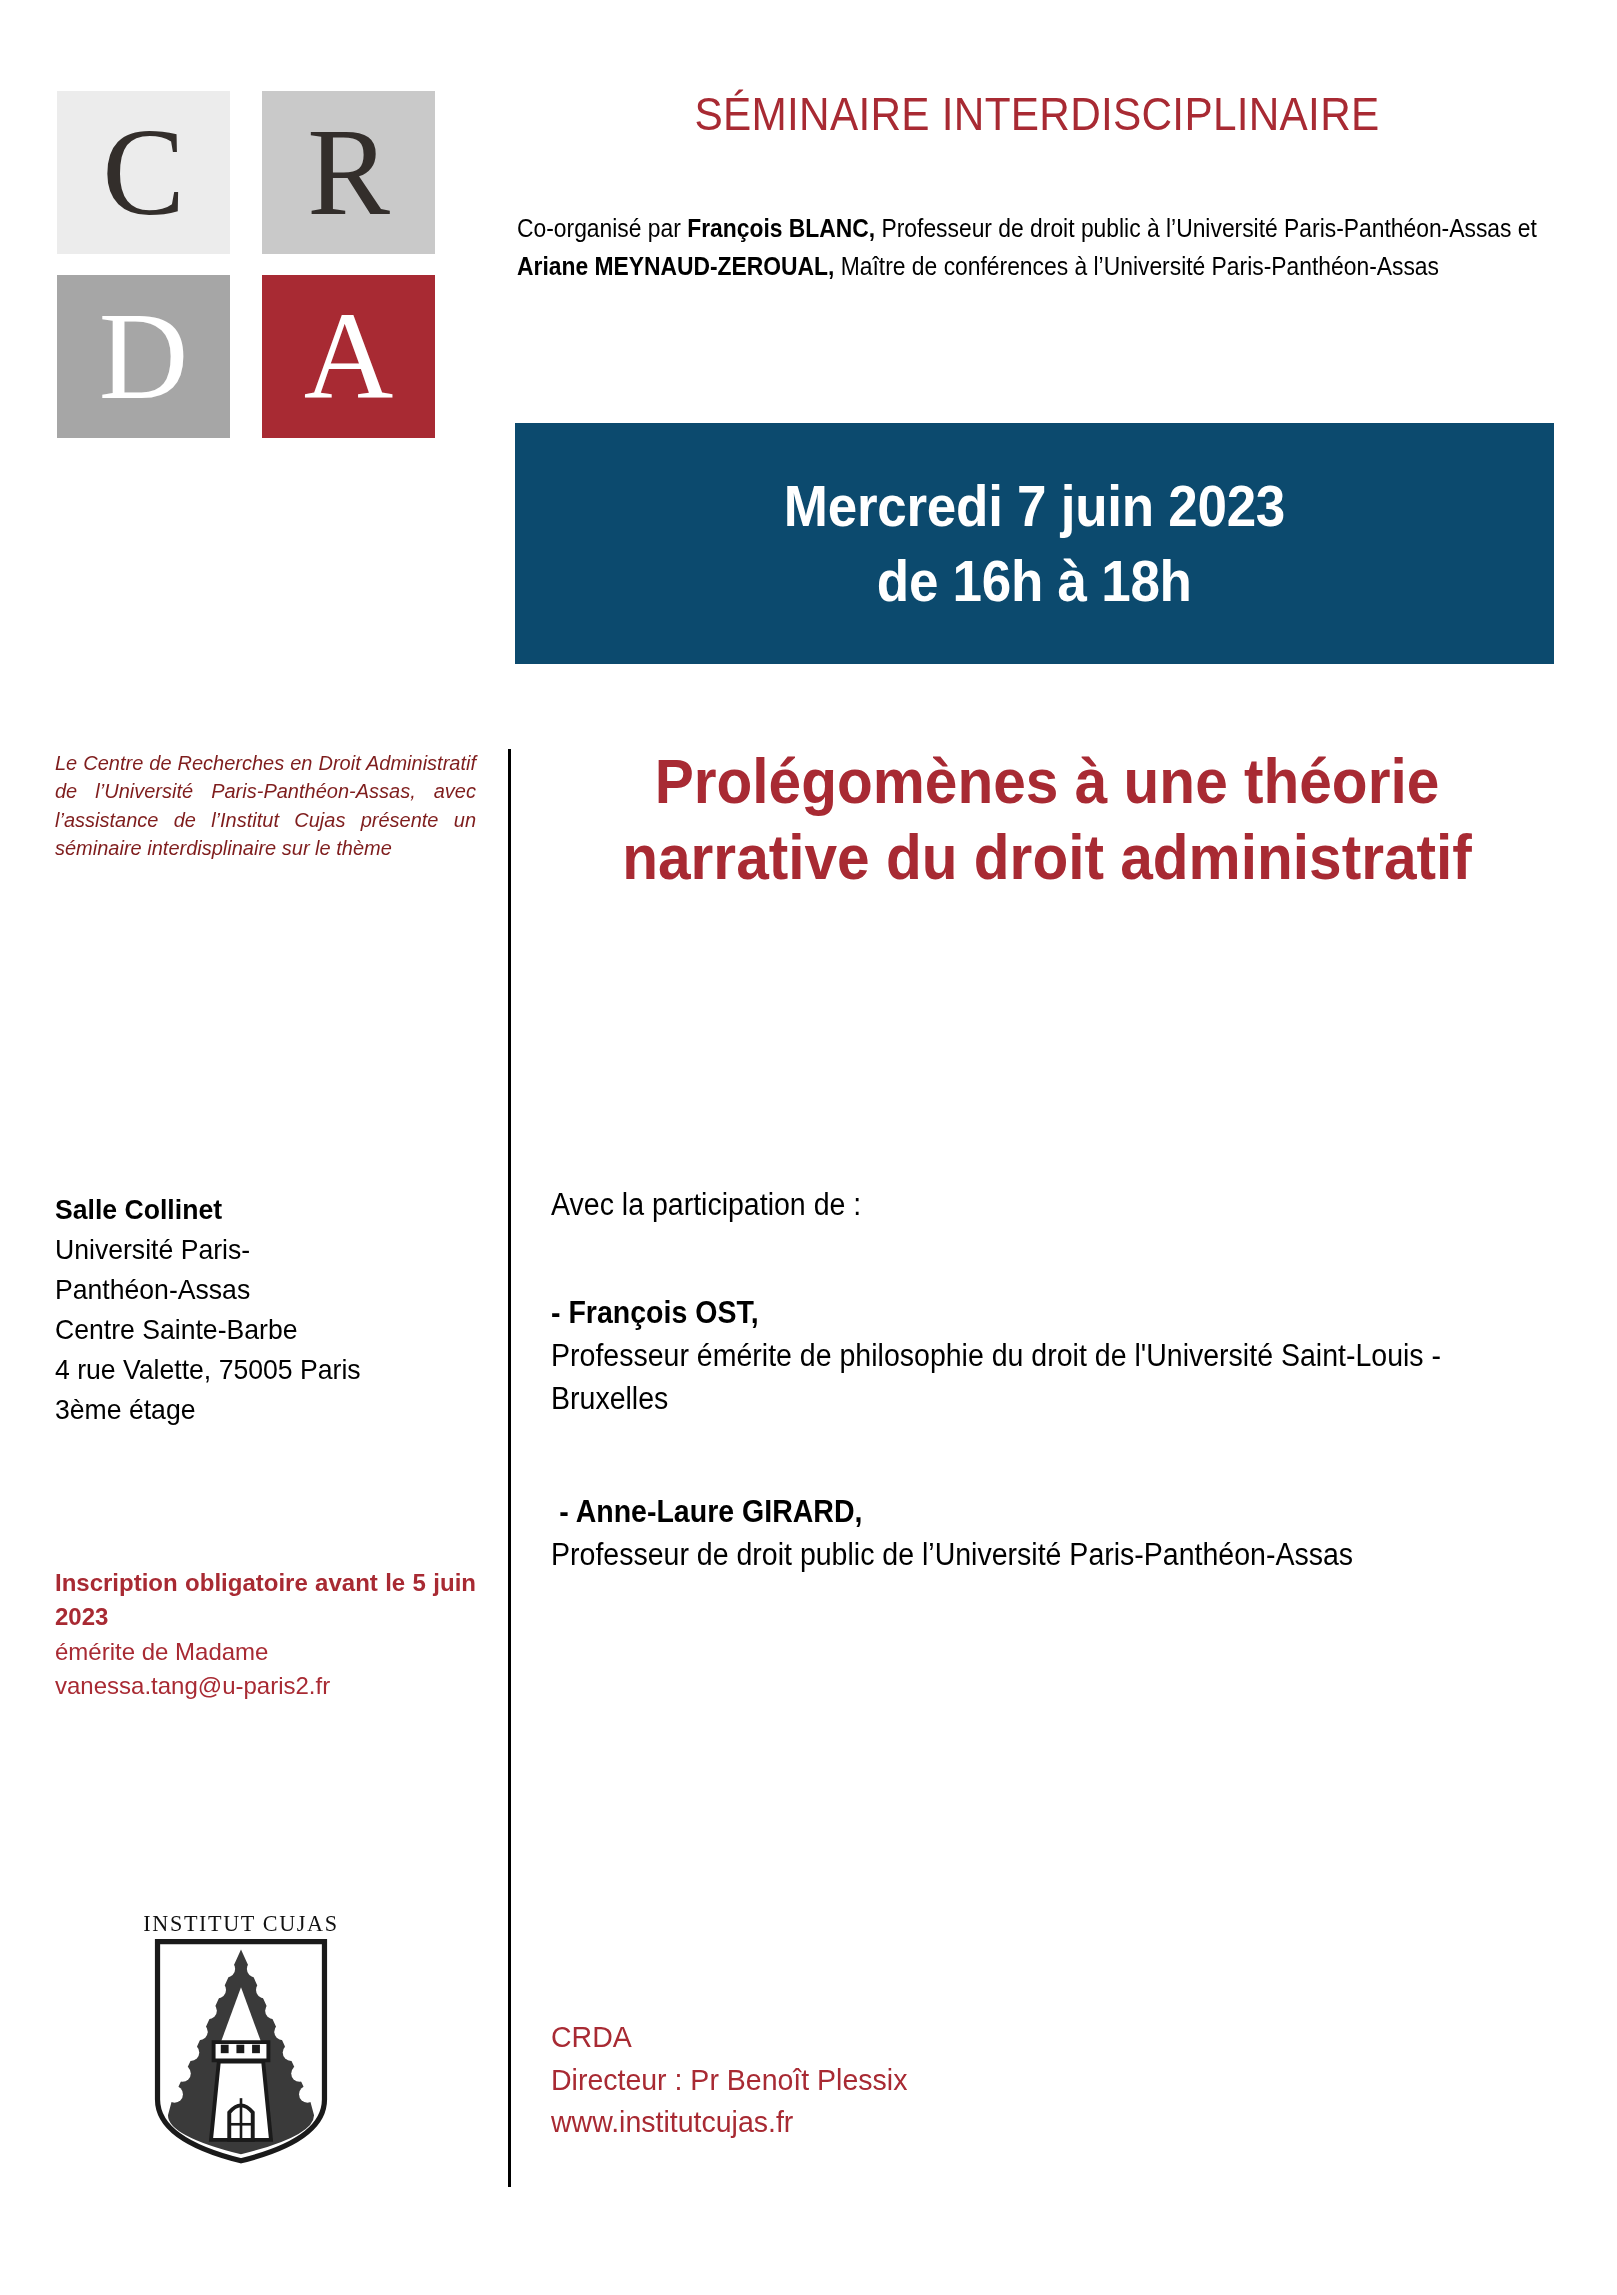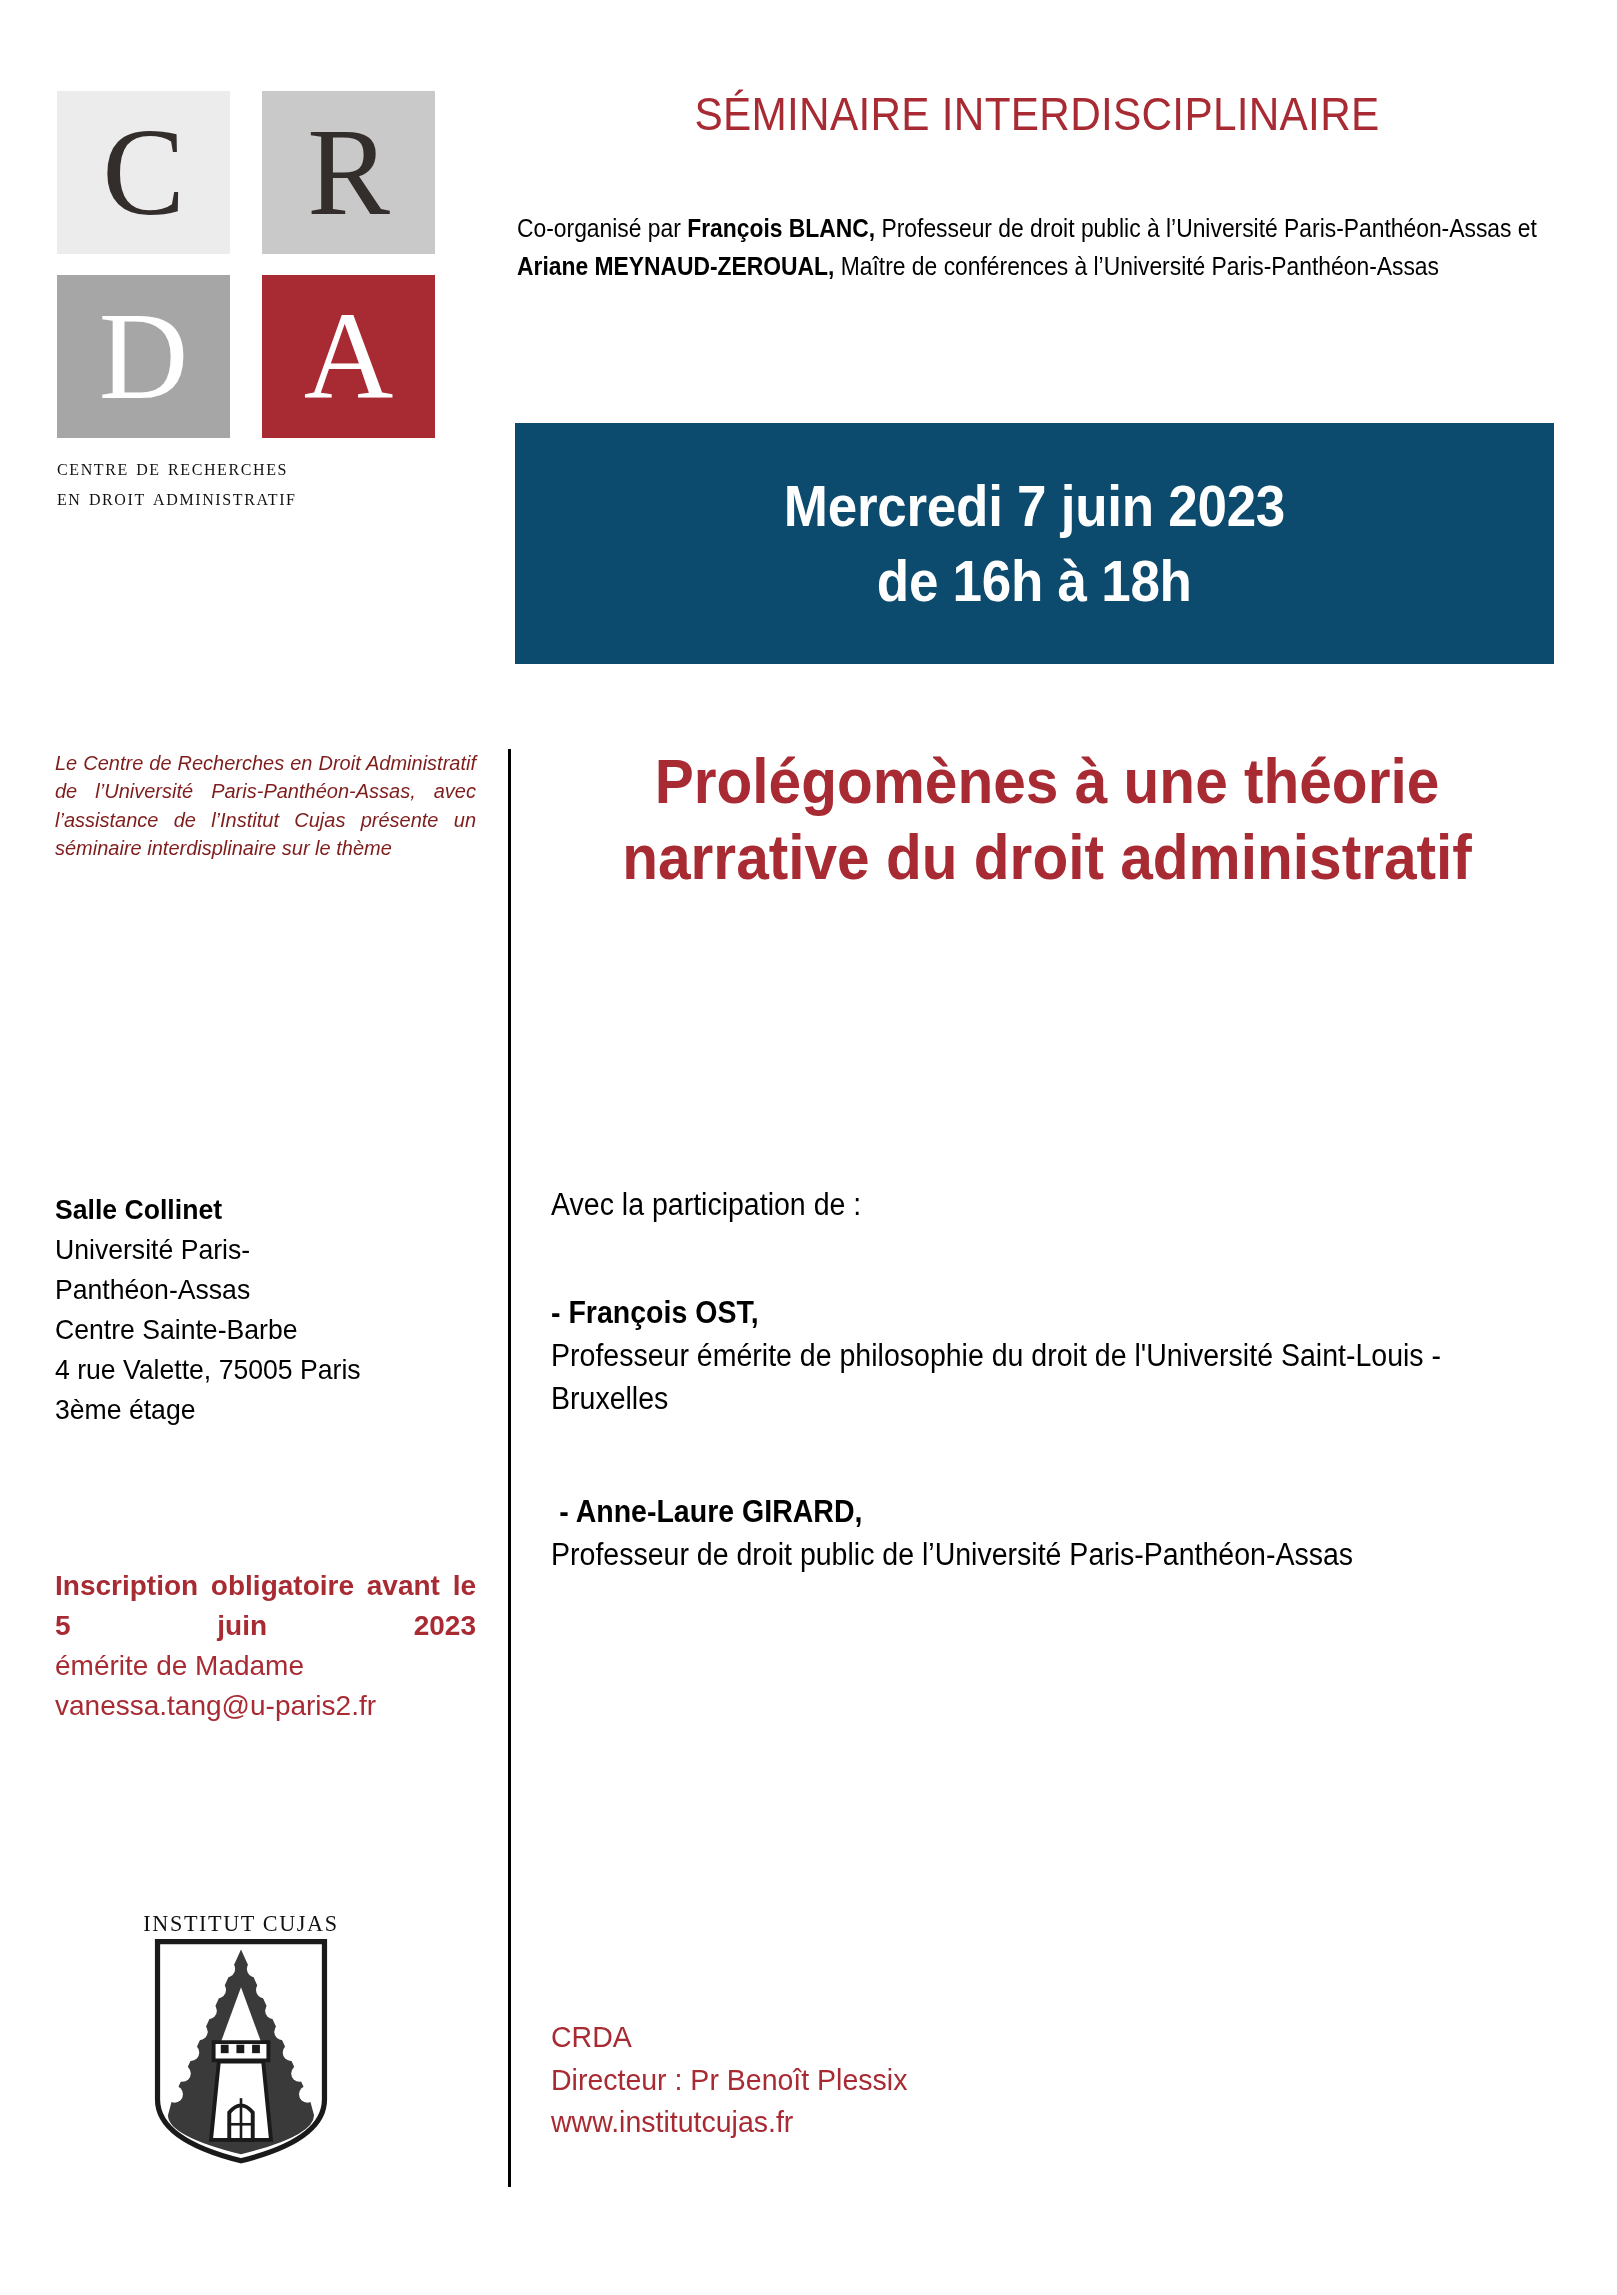--- a/index.html
+++ b/index.html
@@ -146,21 +146,21 @@
     transform-origin: left top;
   }
   #venue-block .venue-name { font-weight: 700; }
 
   #registration-block {
     position: absolute;
     left: 55px;
     top: 1566px;
     width: 421px;
     color: #a82a33;
-    font-size: 28px;
+    font-size: 24px;
     line-height: 1.43;
   }
   #registration-block .reg-deadline {
     font-weight: 700;
     display: block;
     text-align: justify;
     text-align-last: justify;
   }
   #registration-block .reg-rest { display: block; }
 
@@ -230,24 +230,20 @@
 </style>
 </head>
 <body>
 
 <div id="crda-logo">
   <div class="crda-grid">
     <div class="crda-cell crda-c">C</div>
     <div class="crda-cell crda-r">R</div>
     <div class="crda-cell crda-d">D</div>
     <div class="crda-cell crda-a">A</div>
-  </div>
-  <div id="crda-caption">
-    <span>Centre de Recherches</span><br>
-    <span>en Droit Administratif</span>
   </div>
 </div>
 
 <div id="seminar-title">SÉMINAIRE INTERDISCIPLINAIRE</div>
 
 <div id="organizers"><span>Co-organisé par </span><b>François BLANC,</b><span> Professeur de droit public à l’Université Paris-Panthéon-Assas et </span><b>Ariane MEYNAUD-ZEROUAL,</b><span> Maître de conférences à l’Université Paris-Panthéon-Assas</span></div>
 
 <div id="date-banner">
   <div>Mercredi 7 juin 2023</div>
   <div>de 16h à 18h</div>

